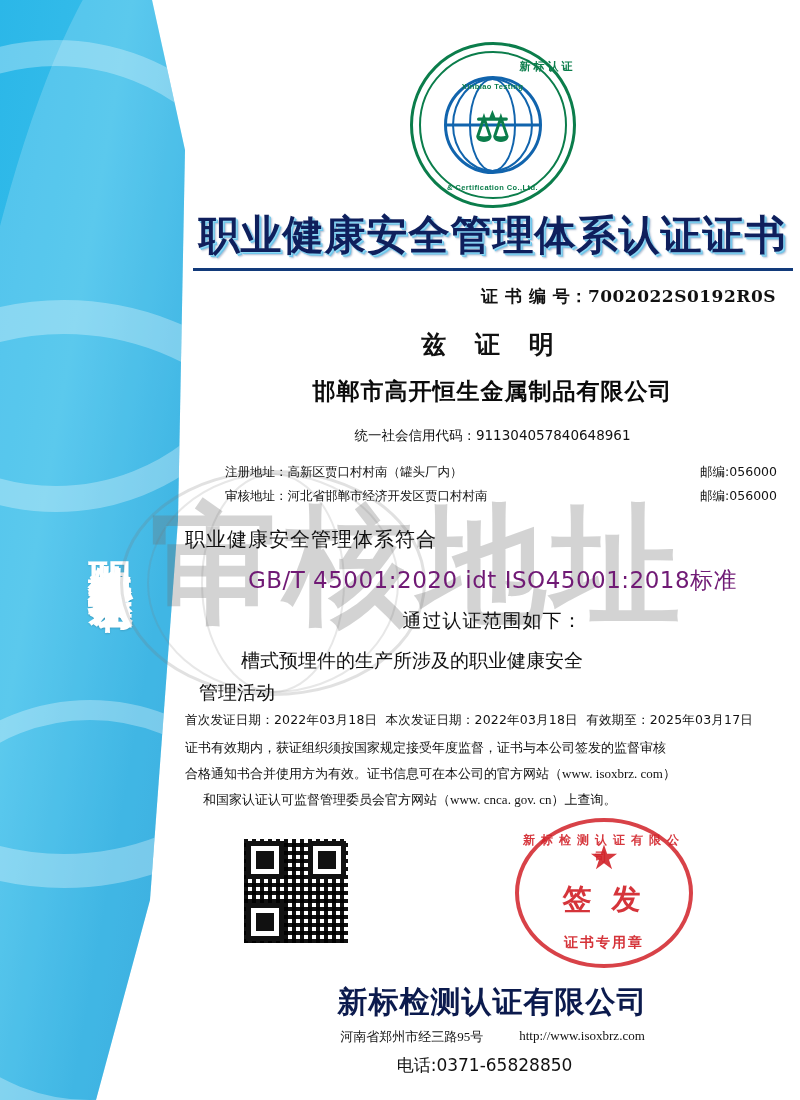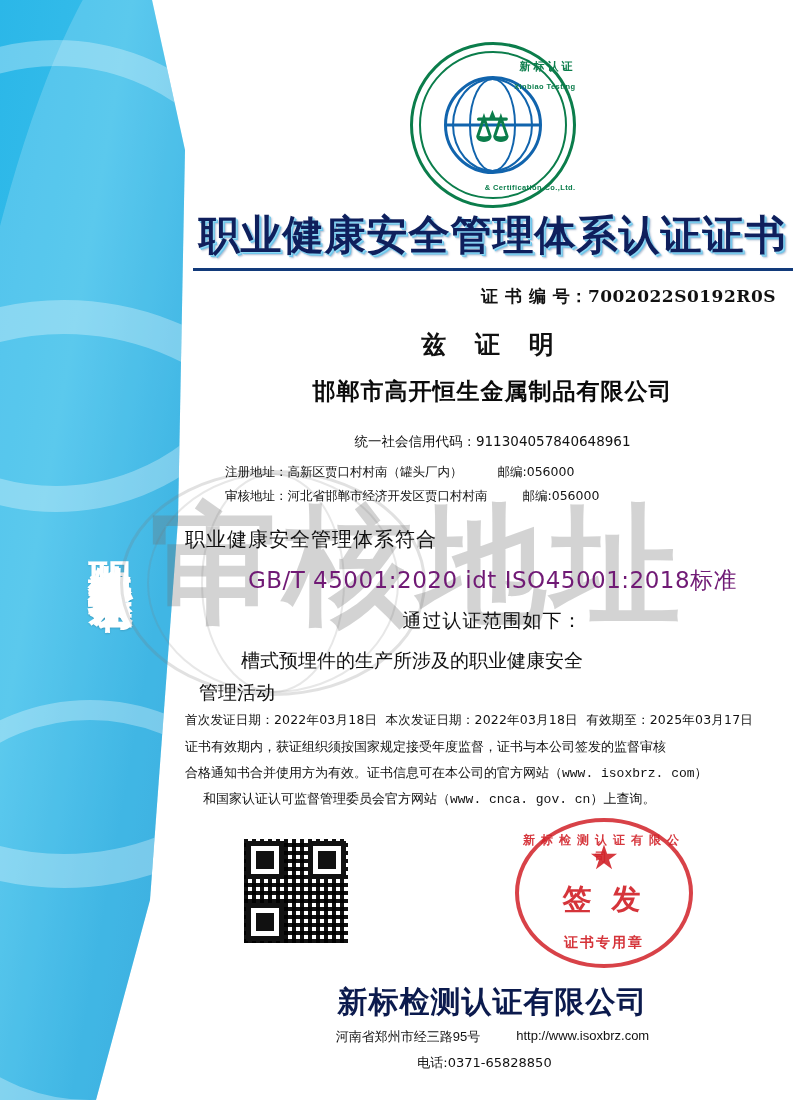--- a/index.html
+++ b/index.html
@@ -171,21 +171,21 @@
     text-align: right;
     font-size: 11px;
     color: #0b7d4b;
     font-weight: bold;
     letter-spacing: 3px;
     font-family: "DejaVu Sans", sans-serif;
   }
   .logo-arc-top, .logo-arc-bottom {
     position: absolute;
     left: 0; right: 0;
-    text-align: right;
+    text-align: center;
     font-size: 7.5px;
     color: #0b7d4b;
     font-weight: bold;
     letter-spacing: 0.4px;
   }
   .logo-arc-top { top: 40px; }
   .logo-arc-bottom { bottom: 16px; }
 
   
   .main-title {
@@ -252,35 +252,35 @@
   }
 
   .credit-code {
     position: absolute;
     left: 0; right: 0;
     top: 427px;
     text-align: center;
     font-size: 13.5px;
     color: #111111;
     font-family: "DejaVu Sans", sans-serif;
-    margin-top: 6px;
   }
 
   .addr-block {
     position: absolute;
     left: 40px;
     top: 460px;
     width: 560px;
     font-size: 12.5px;
     color: #111111;
     font-family: "DejaVu Sans", sans-serif;
     line-height: 1.9;
   }
   .addr-row {
     display: flex;
+    justify-content: space-between;
     gap: 35px;
   }
   .addr-left { white-space: nowrap; }
   .addr-right { white-space: nowrap; padding-right: 8px; }
 
   .conform {
     position: absolute;
     left: 0; right: 0;
     top: 526px;
     font-size: 20px;
@@ -337,21 +337,21 @@
     white-space: nowrap;
   }
   .notes {
     position: absolute;
     left: 0px;
     top: 735px;
     width: 605px;
     font-size: 13px;
     color: #111111;
     line-height: 2.0;
-    font-family: Liberation Mono, monospace;
+    font-family: Liberation Serif, serif;
   }
   .notes div { white-space: nowrap; }
   .notes .indent { padding-left: 18px; }
 
   
   .qr {
     position: absolute;
     left: 56px;
     top: 836px;
     width: 104px;
@@ -452,28 +452,28 @@
   }
   .footer-row {
     position: absolute;
     left: 0; right: 0;
     top: 1028px;
     display: flex;
     justify-content: center;
     gap: 36px;
     font-size: 13px;
     color: #111111;
-    font-family: Liberation Sans, sans-serif;
+    font-family: Liberation Serif, serif;
   }
   .footer-tel {
     position: absolute;
     left: 0; right: 16px;
     top: 1054px;
     text-align: center;
-    font-size: 13px;
+    font-size: 17px;
     color: #111111;
     font-family: "DejaVu Sans", sans-serif;
   }
 </style>
 </head>
 <body>
 
 <div id="cert">
 
   <div class="left-band">

